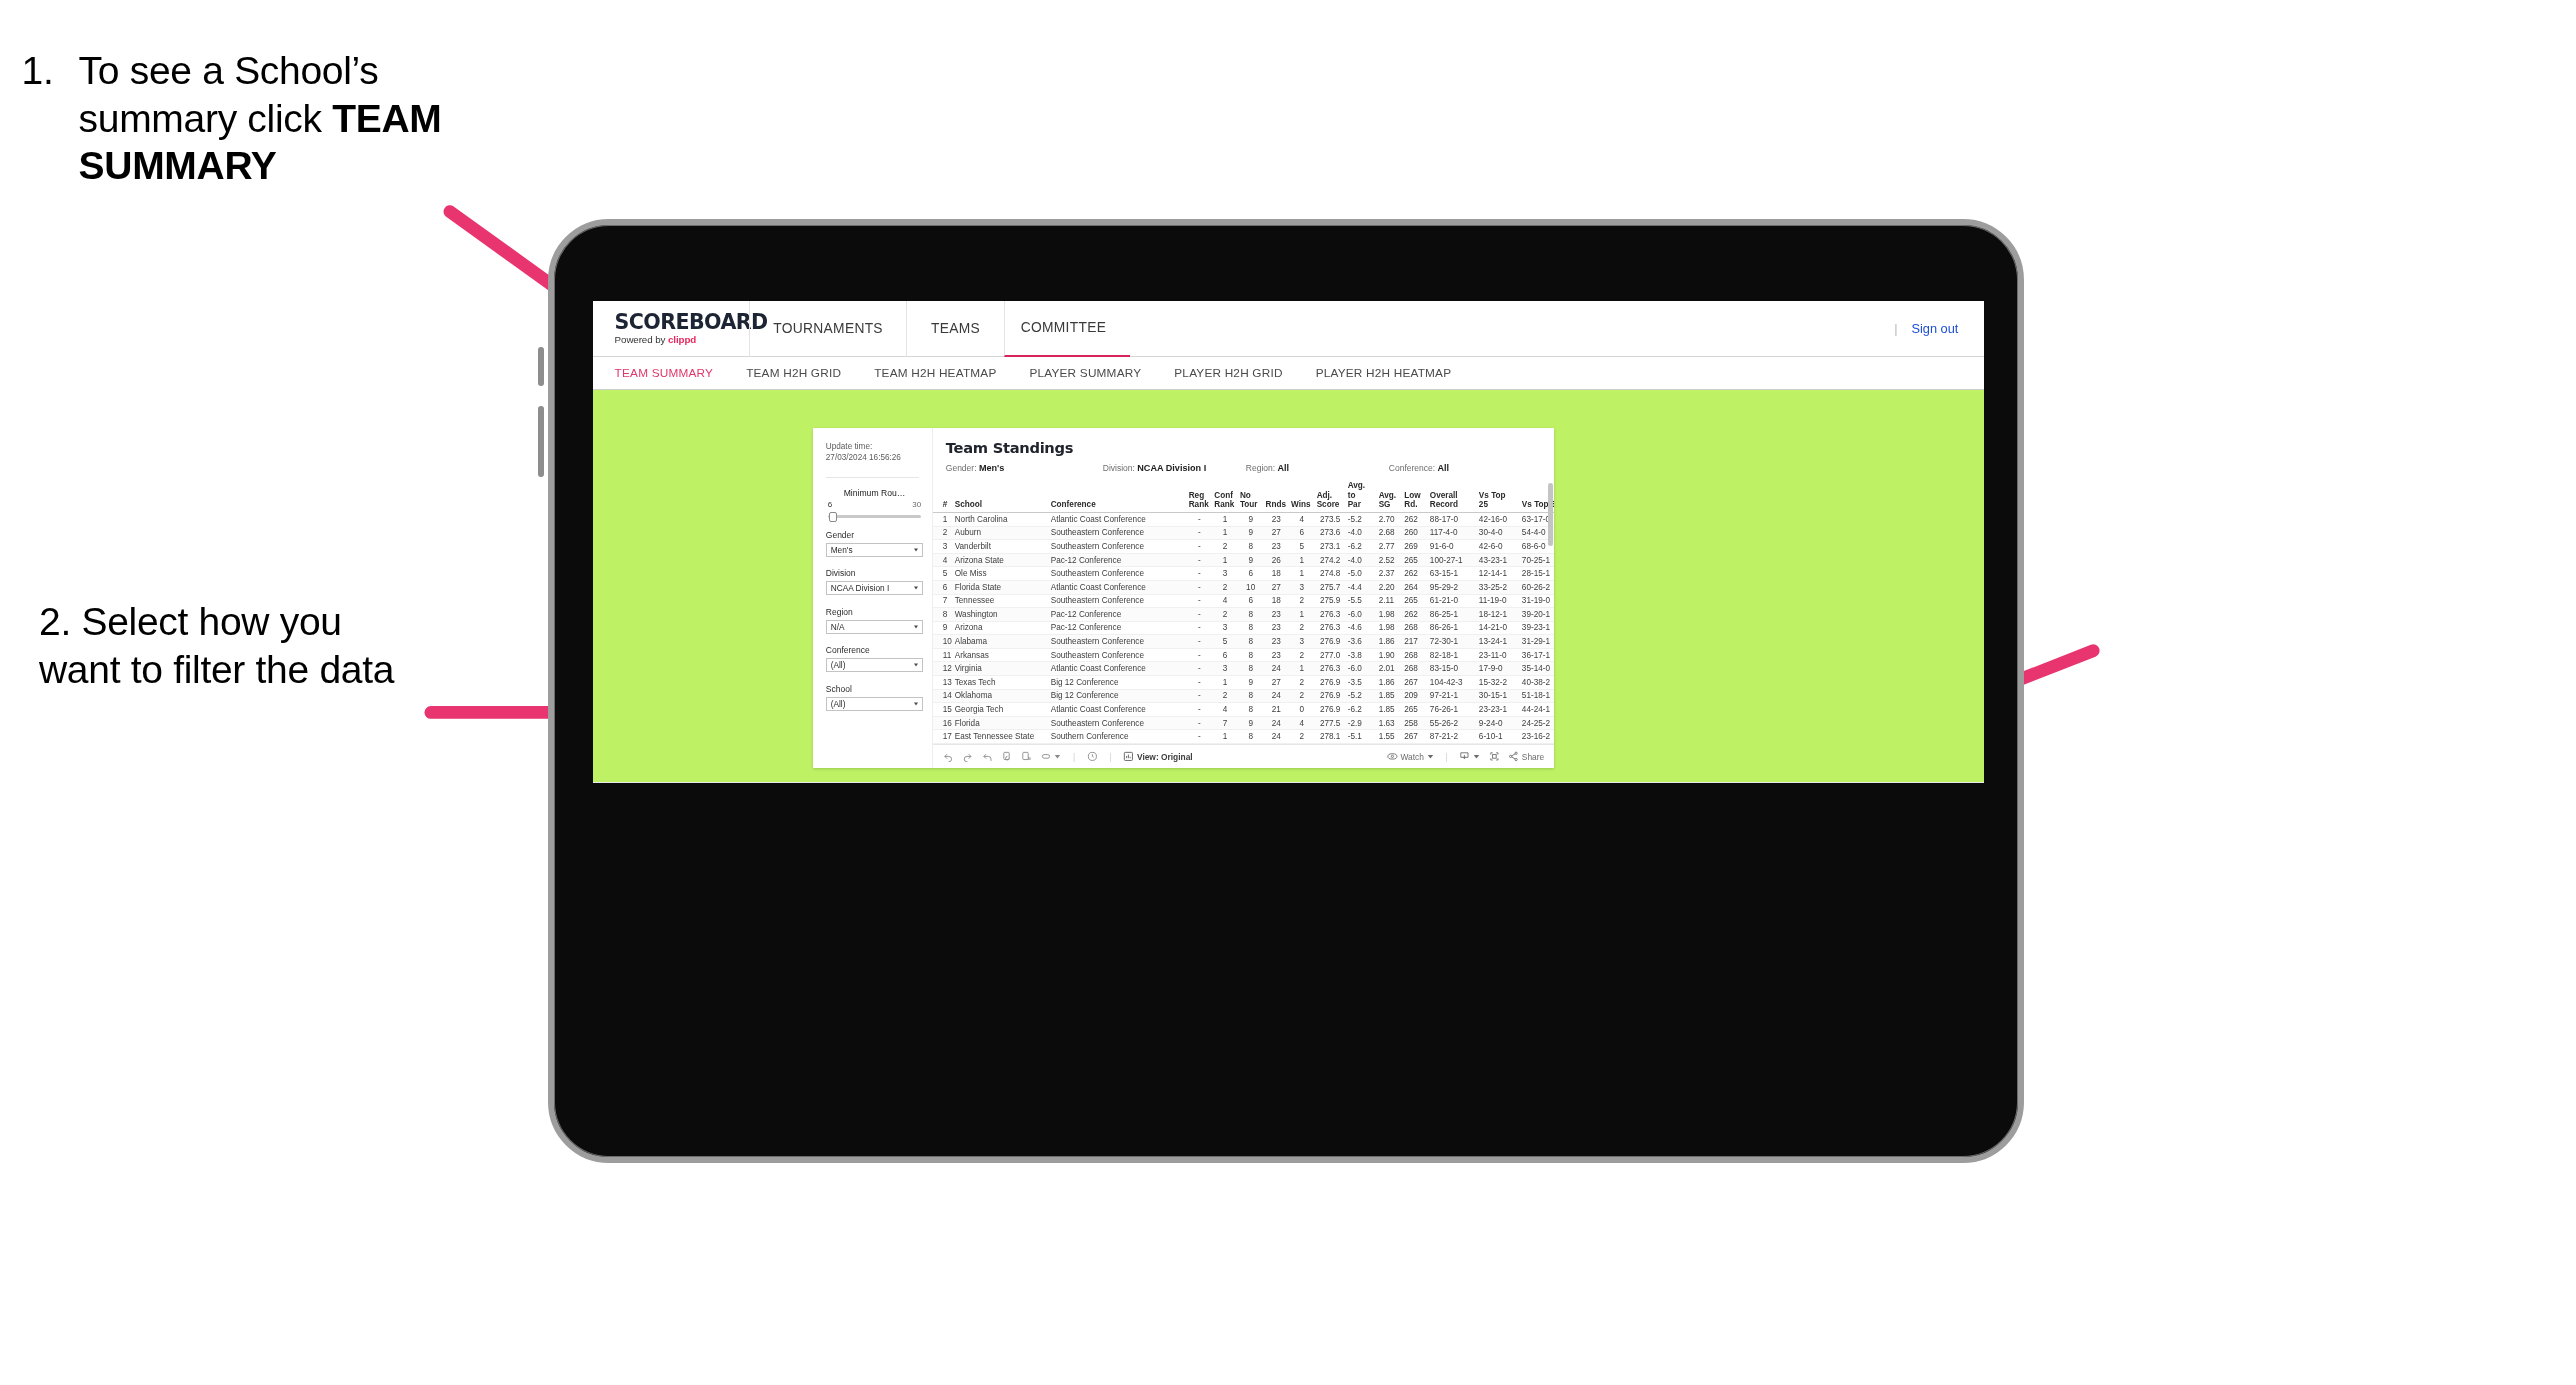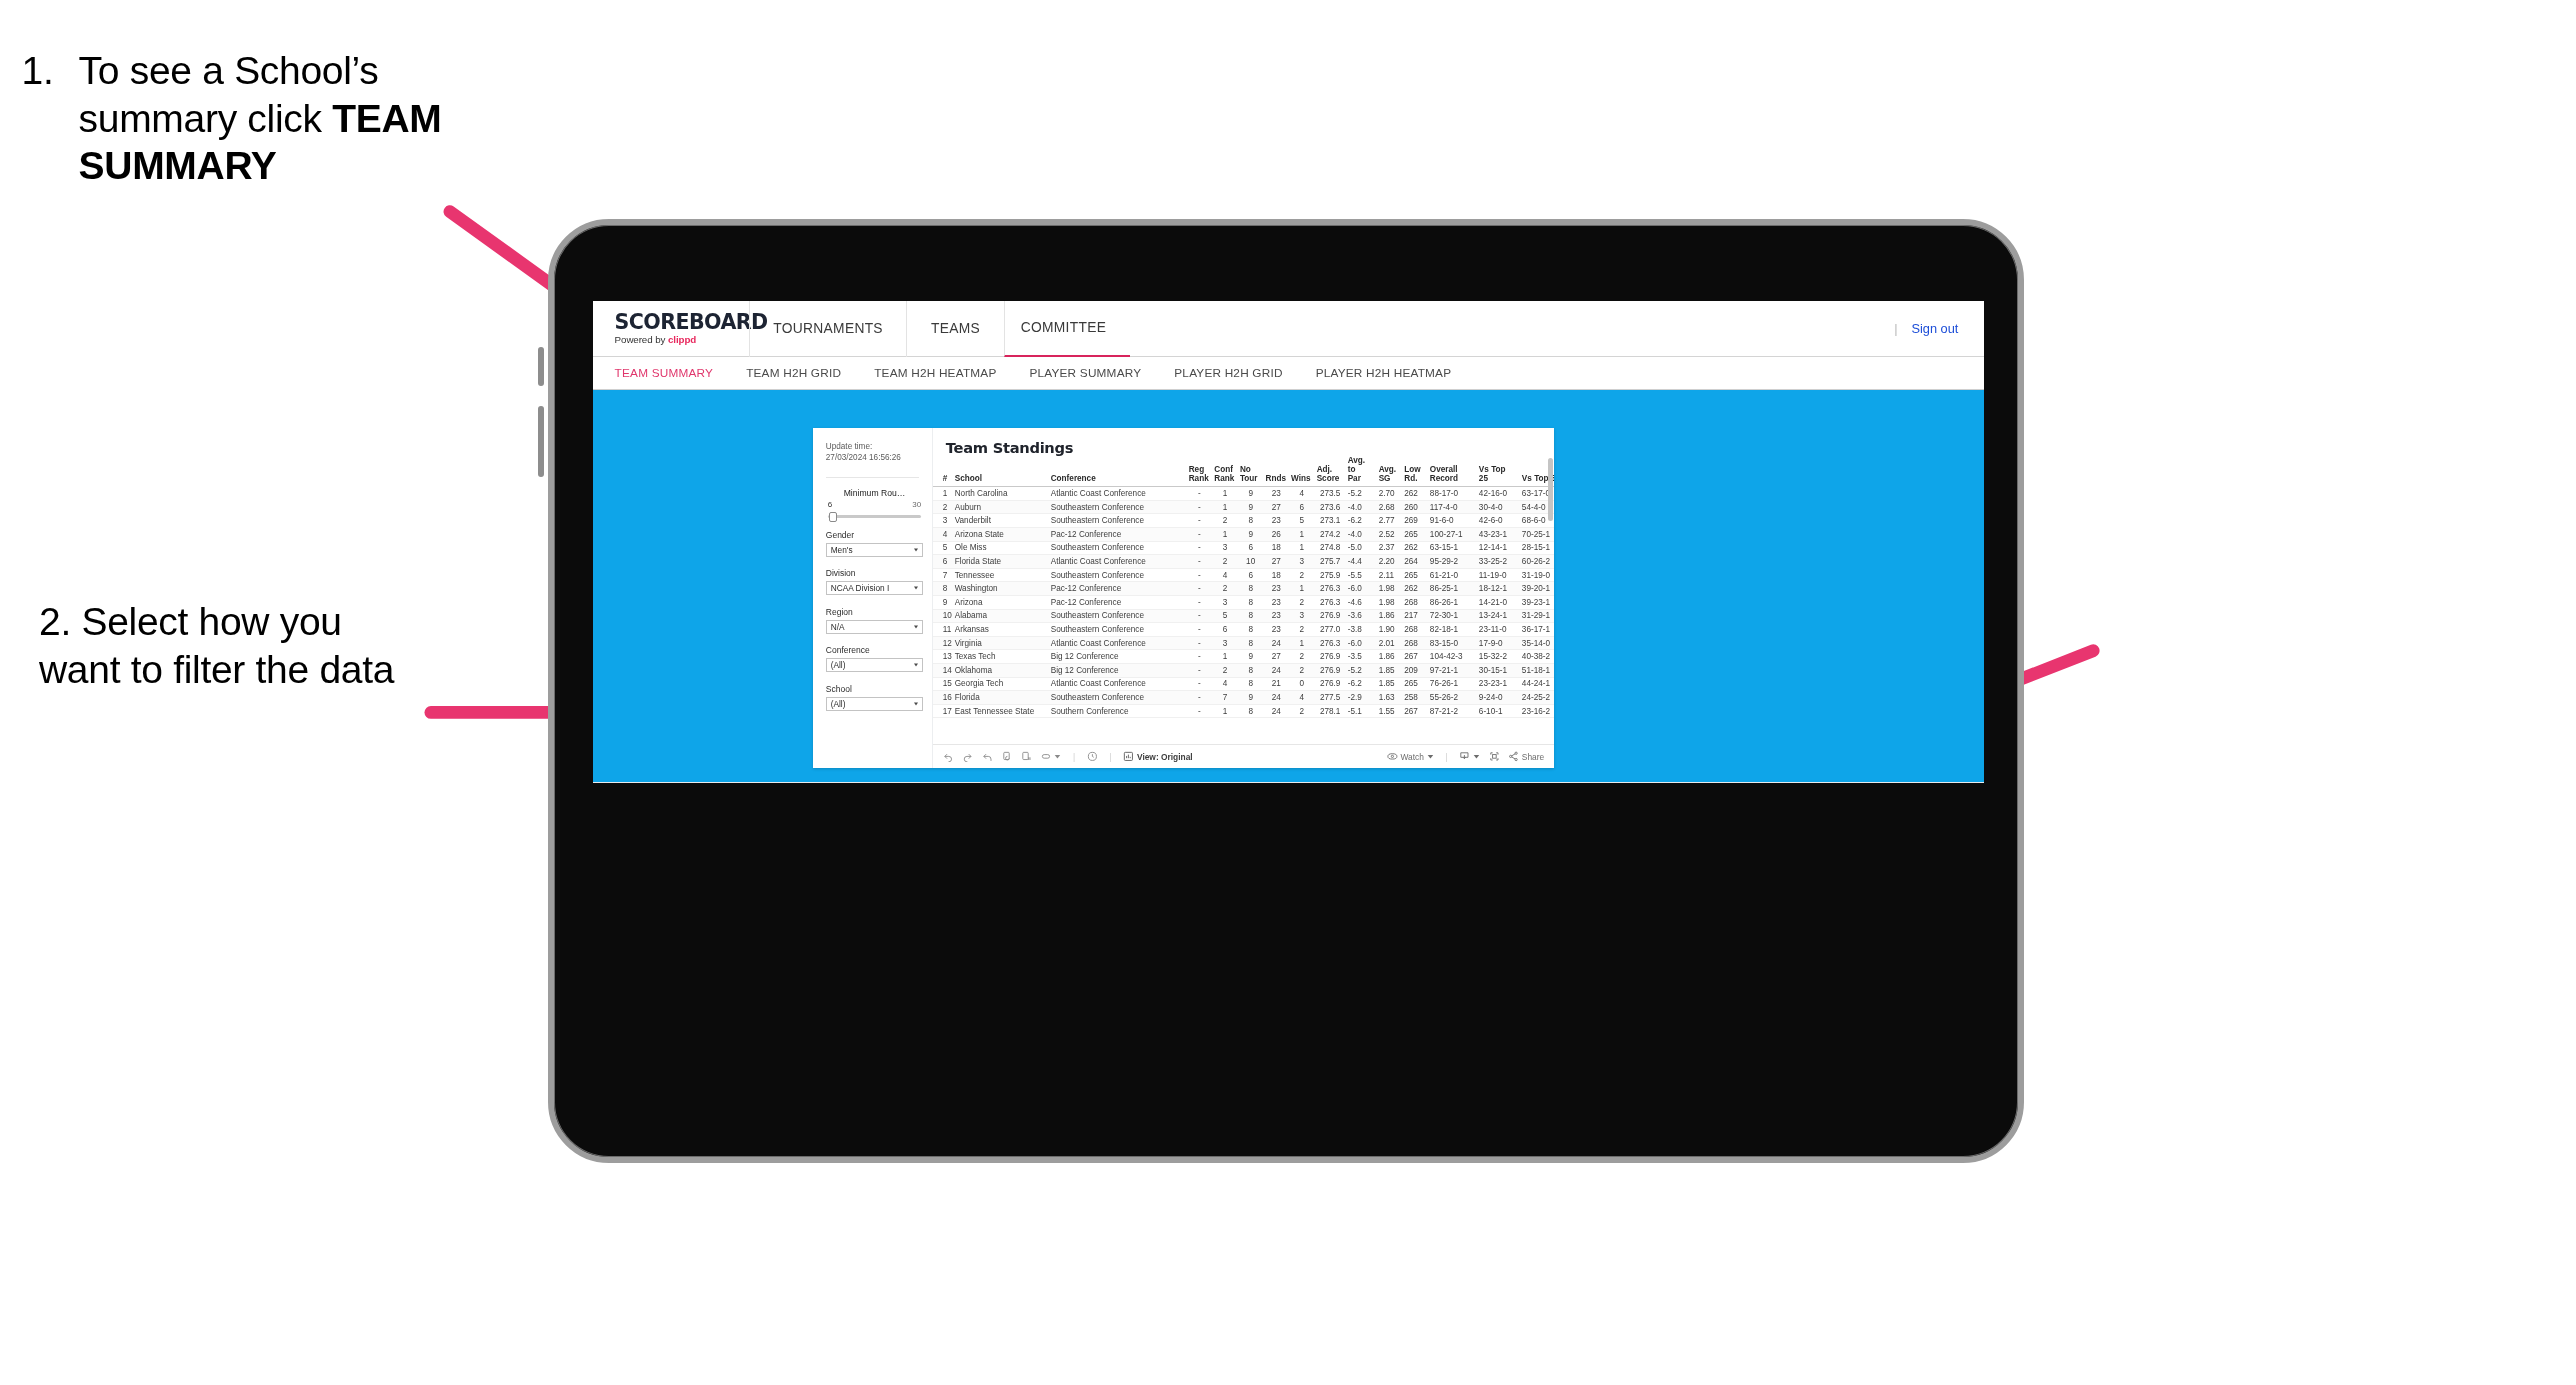--- a/index.html
+++ b/index.html
@@ -89,21 +89,21 @@
     height: 33px; background:#fff; display:flex; align-items:center;
     border-bottom: 1px solid #cfcfcf; padding-left: 21.6px; gap: 33px;
   }
   .app-subbar a {
     font-size: 11.8px; letter-spacing: 0.2px; color:#4a4a4a;
     text-decoration:none; white-space:nowrap;
   }
   .app-subbar a.active { color:#e0366c; }
 
   
-  .canvas { position:relative; height: 392px; background:#0ea5e9; }
+  .canvas { position:relative; height: 392px; background:#bef264; }
   .viz {
     position:absolute; left: 220px; top: 38px;
     width: 741px; height: 340px;
     background:#fff;
     box-shadow: 0 1px 2.9px rgba(0,0,0,.18);
     display:flex; flex-direction:column;
   }
   .viz-main { display:flex; flex:1; min-height:0; }
 
   
@@ -317,20 +317,26 @@
               <div class="select">
                 <span>(All)</span>
                 <span class="caret"></span>
               </div>
             </div>
           </aside>
 
           <section class="tablewrap">
             <div class="viz-title">
               <h1>Team Standings</h1>
+            </div>
+            <div class="viz-meta">
+              <div class="m"><span>Gender: </span><b>Men's</b></div>
+              <div class="m"><span>Division: </span><b>NCAA Division I</b></div>
+              <div class="m"><span>Region: </span><b>All</b></div>
+              <div class="m"><span>Conference: </span><b>All</b></div>
             </div>
 
             <div class="scrollzone">
               <table class="standings">
                 <thead>
                   <tr>
                     <th class="c-num">#</th>
                     <th class="c-school">School</th>
                     <th class="c-conf">Conference</th>
                     <th class="c-reg">Reg<br>Rank</th>

